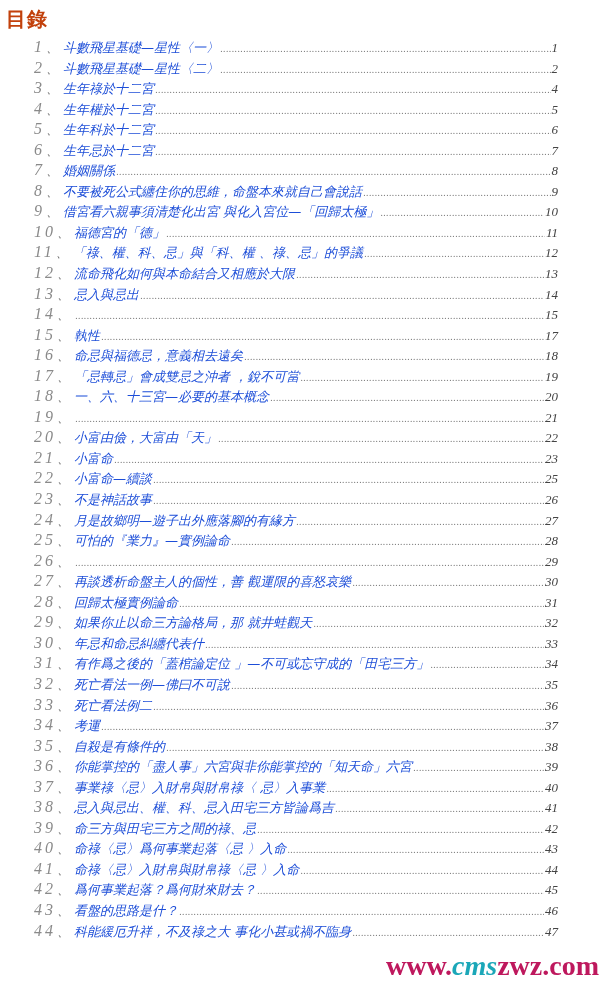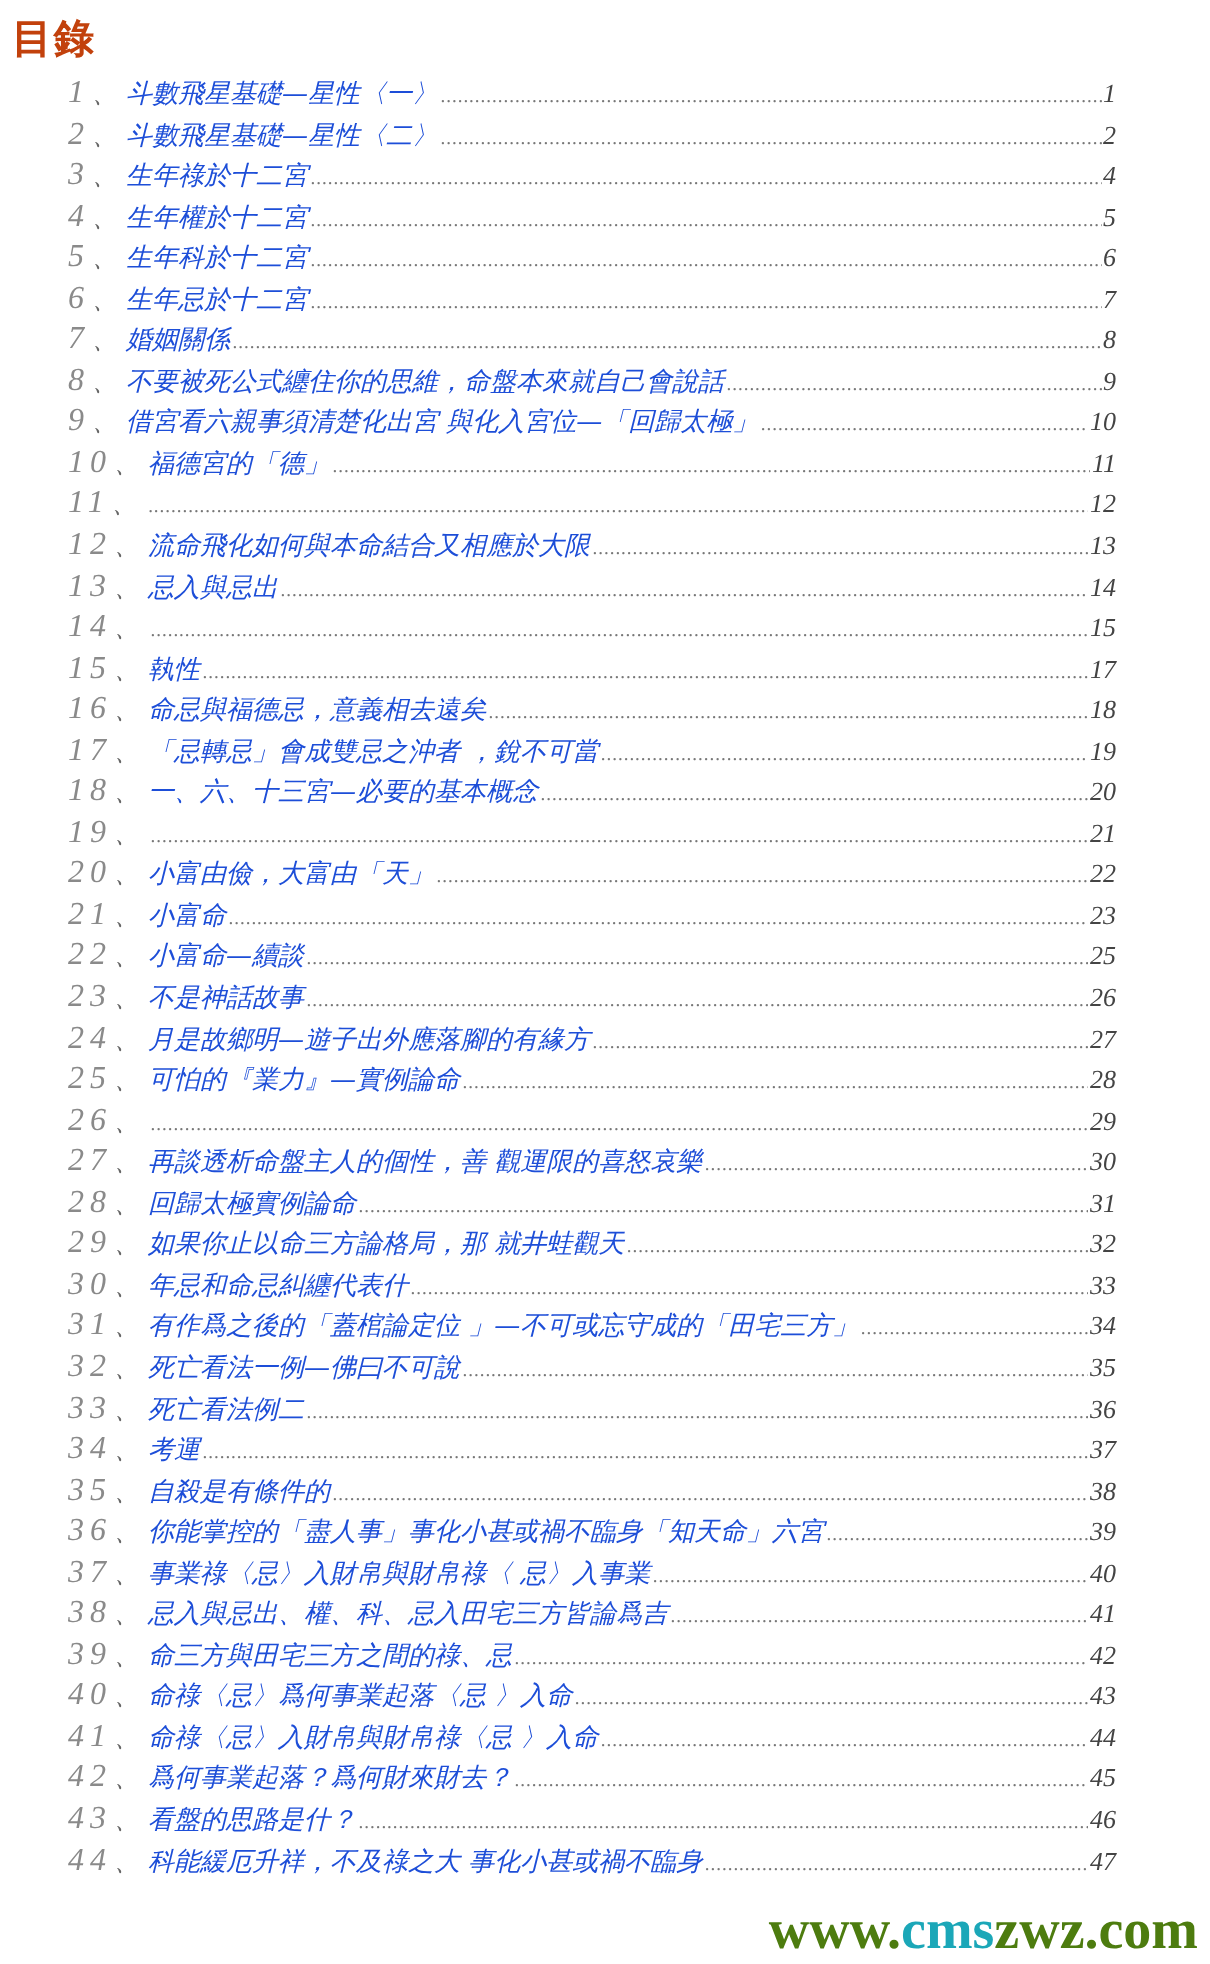--- a/index.html
+++ b/index.html
@@ -13,22 +13,22 @@
   .num { color: #8a8a8a; font-size: 16px; font-family: "Liberation Serif", serif;
          letter-spacing: 3px; flex: none; }
   .sep { color: #666; margin: 0 4px 0 1px; flex: none; }
   .label { flex: none; color: #1d4ed8; }
   .dots { flex: 1 1 auto; overflow: hidden; margin: 0 1px; color: #777; font-size: 9px;
           letter-spacing: 0px; font-style: normal; }
   .dots::after { content: "........................................................................................................................................................................................................................................."; }
   .page { flex: none; color: #444; font-family: "Liberation Serif", serif; font-size: 13px; }
   .watermark { position: absolute; right: 6px; top: 950px; font-family: "Liberation Serif", serif;
                font-weight: bold; font-size: 28px; letter-spacing: 0px; }
-  .wm-a { color: #4d7c0f; }
-  .wm-b { color: #1ba7b8; }
+  .wm-a { color: #be185d; }
+  .wm-b { color: #1ba7b8; font-style: italic; }
 </style>
 </head>
 <body>
 
 <div class="title">目錄</div>
 
 <div class="toc" id="toc">
     <div class="row">
       <span class="num">1</span>
       <span class="sep">、</span>
@@ -95,20 +95,21 @@
     <div class="row">
       <span class="num">10</span>
       <span class="sep">、</span>
       <span class="label">福德宮的「德」</span>
       <span class="dots"></span>
       <span class="page">11</span>
     </div>
     <div class="row">
       <span class="num">11</span>
       <span class="sep">、</span>
+      <span class="label">「祿、權、科、忌」與「科、權 、祿、忌」的爭議</span>
       <span class="dots"></span>
       <span class="page">12</span>
     </div>
     <div class="row">
       <span class="num">12</span>
       <span class="sep">、</span>
       <span class="label">流命飛化如何與本命結合又相應於大限</span>
       <span class="dots"></span>
       <span class="page">13</span>
     </div>
@@ -266,21 +267,21 @@
     <div class="row">
       <span class="num">35</span>
       <span class="sep">、</span>
       <span class="label">自殺是有條件的</span>
       <span class="dots"></span>
       <span class="page">38</span>
     </div>
     <div class="row">
       <span class="num">36</span>
       <span class="sep">、</span>
-      <span class="label">你能掌控的「盡人事」事化小甚或禍不臨身「知天命」六宮</span>
+      <span class="label">你能掌控的「盡人事」六宮與非你能掌控的「知天命」六宮</span>
       <span class="dots"></span>
       <span class="page">39</span>
     </div>
     <div class="row">
       <span class="num">37</span>
       <span class="sep">、</span>
       <span class="label">事業祿〈忌〉入財帛與財帛祿〈 忌〉入事業</span>
       <span class="dots"></span>
       <span class="page">40</span>
     </div>

